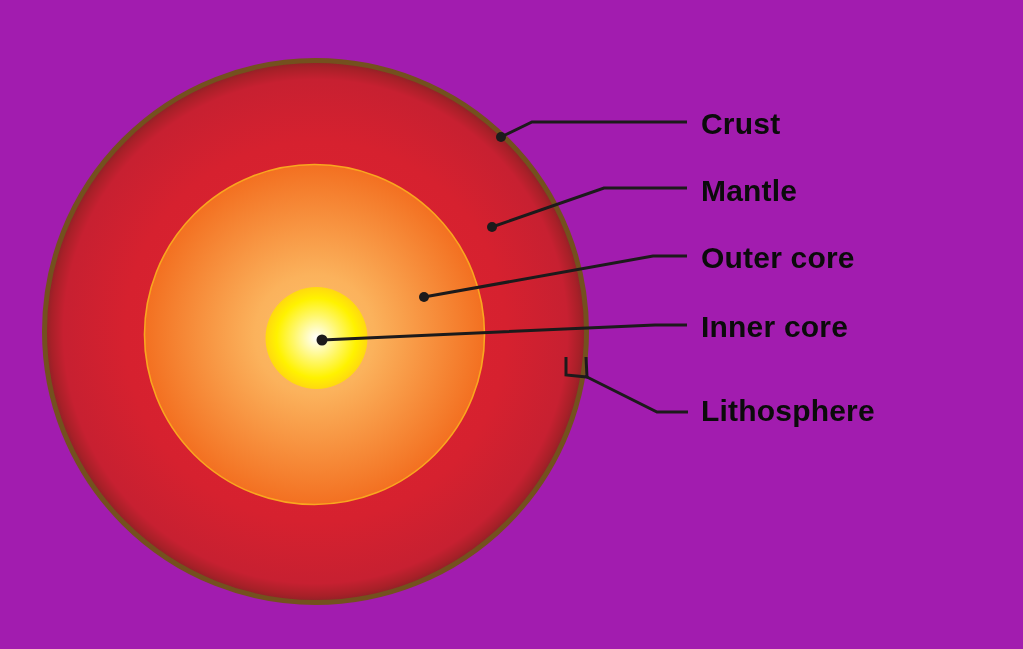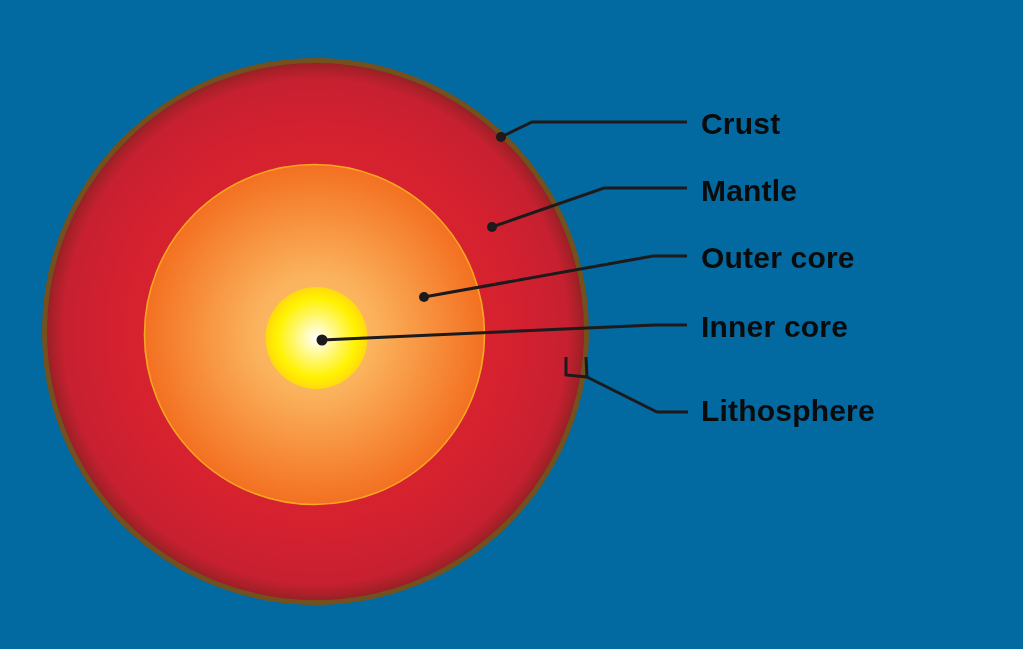--- a/index.html
+++ b/index.html
@@ -4,21 +4,21 @@
 <style>
   html, body {
     margin: 0;
     padding: 0;
     background: #ffffff;
   }
   .stage {
     position: relative;
     width: 1023px;
     height: 649px;
-    background: #0369a1;
+    background: #a21caf;
     overflow: hidden;
     font-family: "Liberation Sans", sans-serif;
   }
   svg {
     display: block;
   }
   .layer-label {
     font-family: "Liberation Sans", sans-serif;
     font-size: 30px;
     font-weight: bold;

